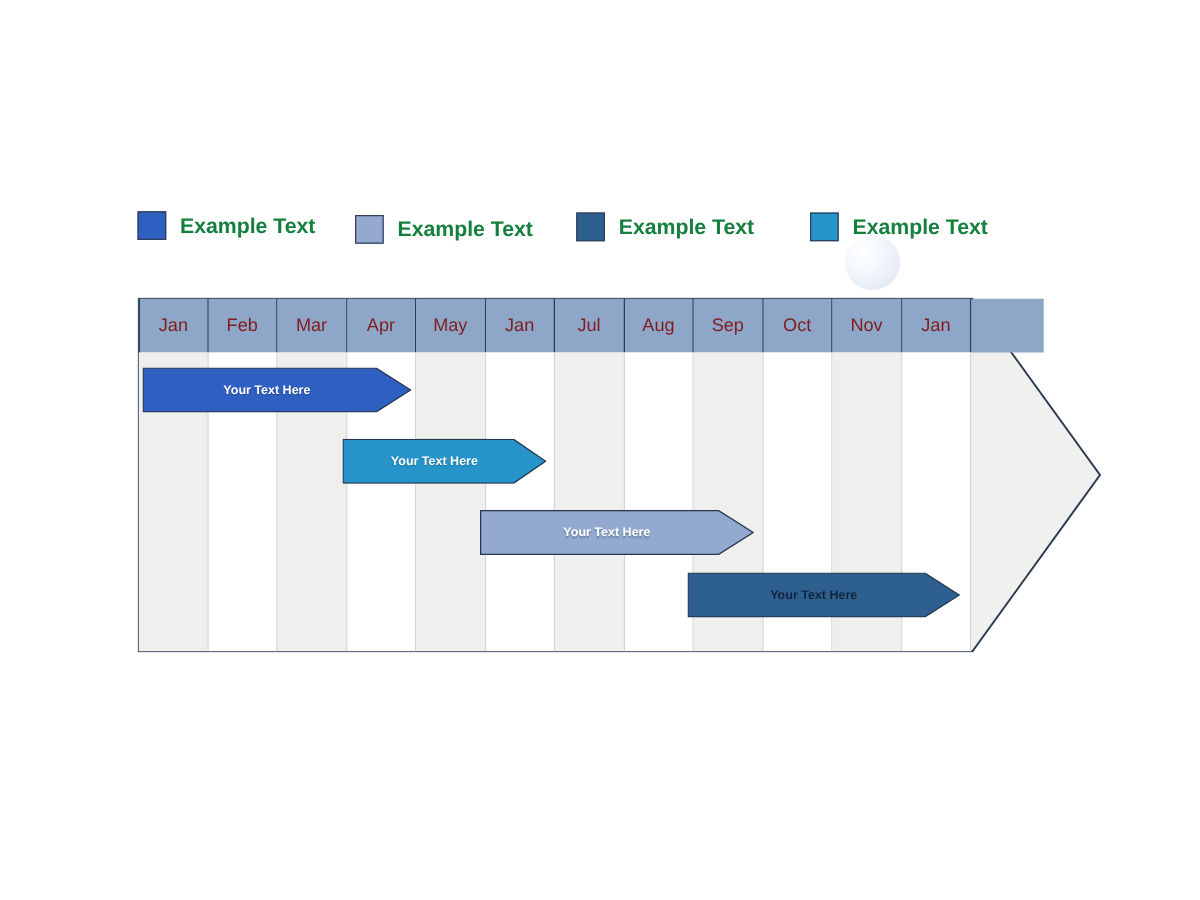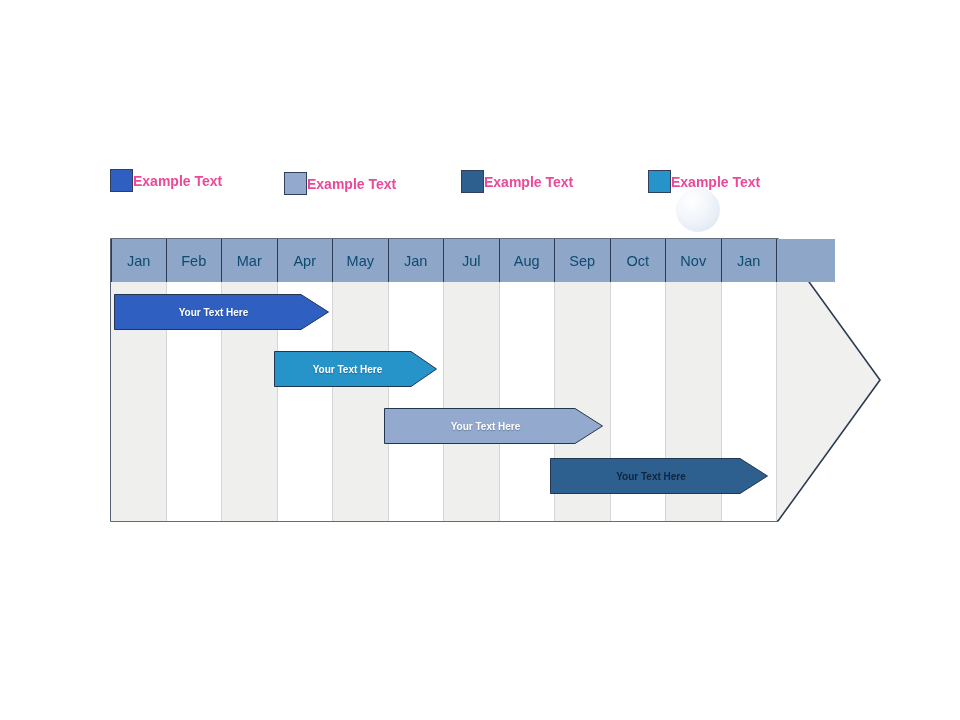--- a/index.html
+++ b/index.html
@@ -119,23 +119,24 @@
   
   #legend { position: absolute; left: 0; top: 0; width: 960px; height: 0; }
   .legend-item { position: absolute; display: flex; align-items: center; }
   .legend-swatch {
     width: 23px; height: 23px;
     border: 1px solid #2f3f5c;
     box-sizing: border-box;
     flex: 0 0 auto;
   }
   .legend-label {
-    font-size: 14px;
+    margin-left: 11px;
+    font-size: 17px;
     font-weight: bold;
-    color: #ec4899;
+    color: #15803d;
     white-space: nowrap;
   }
 
   
   #chart {
     position: absolute;
     left: 110px;
     top: 238px;
     width: 771px;
     height: 284px;
@@ -153,21 +154,21 @@
   #months {
     position: absolute;
     left: 1px; top: 1px;
     height: 43px;
     display: flex;
   }
   .month-cell {
     width: 55.5px;
     height: 43px;
     background: #8ea7c9;
-    color: #0c4a6e;
+    color: #7f1d1d;
     font-size: 14.5px;
     display: flex;
     align-items: center;
     justify-content: center;
     border-right: 1px solid #2d3c55;
     box-sizing: border-box;
   }
   .month-cell:first-child { border-left: 1px solid #2d3c55; }
 
   

